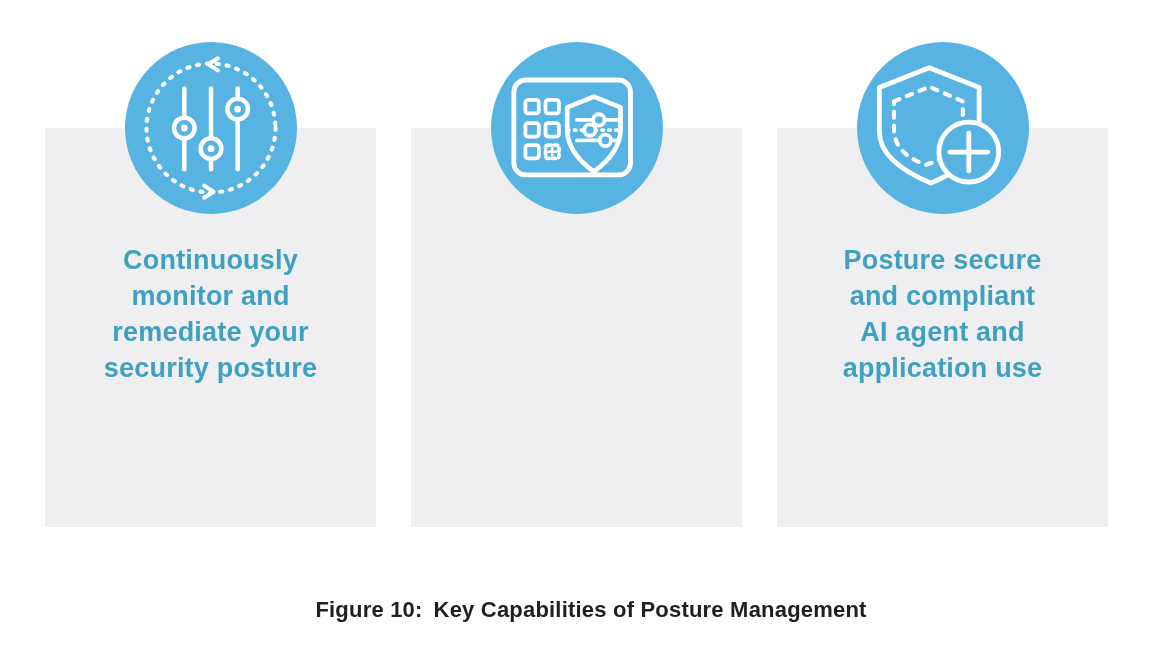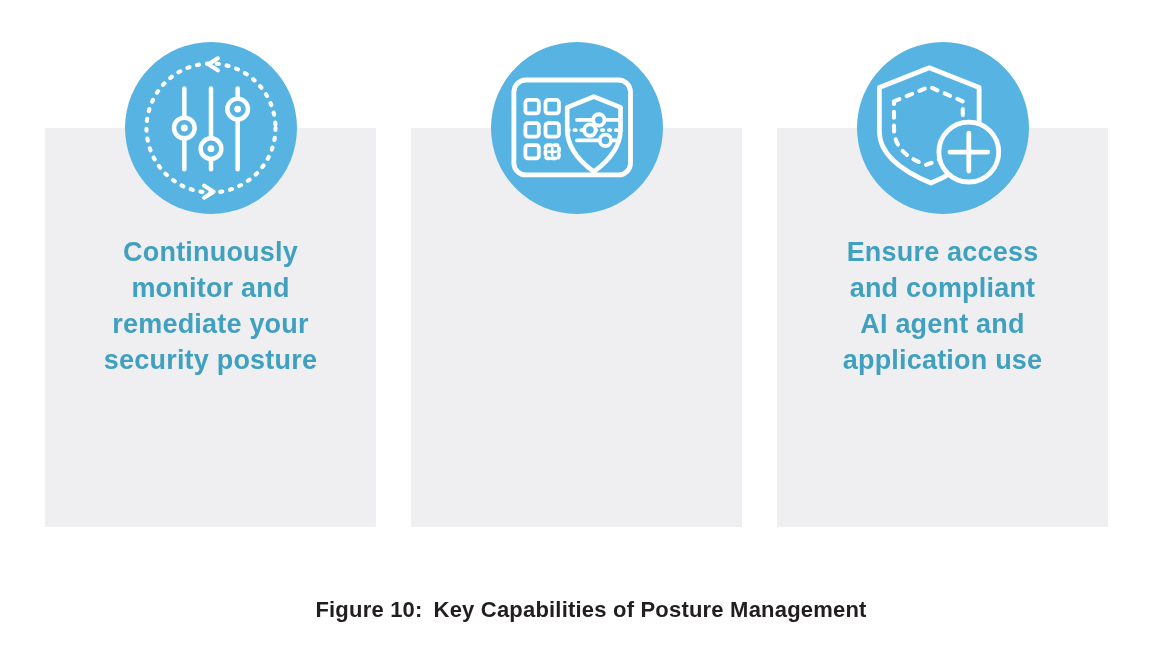--- a/index.html
+++ b/index.html
@@ -18,21 +18,21 @@
   }
   .icon-circle svg{display:block;width:100%;height:100%;}
   .icon-circle svg .disc{fill:currentColor;}
   .icon-circle svg .s{
     fill:none;stroke:var(--icon-stroke,#ffffff);
     stroke-linecap:round;stroke-linejoin:round;
   }
   .icon-circle svg .knob{fill:currentColor;stroke:var(--icon-stroke,#ffffff);}
   .icon-circle svg .dot{fill:var(--icon-stroke,#ffffff);stroke:none;}
   .card-text{
-    margin:0;padding:106px 18px 0;text-align:center;
+    margin:8px;padding:106px 18px 0;text-align:center;
     font-weight:700;font-size:27px;line-height:36px;
     color:var(--card-text,#3FA0BF);white-space:pre-line;letter-spacing:.2px;
   }
   .caption{
     position:absolute;left:15px;top:595px;width:100%;text-align:center;
     font-weight:700;font-size:22px;line-height:30px;
     color:var(--caption-text,#221E20);letter-spacing:.2px;
   }
   .caption .label{margin-right:11px;}
 </style>
@@ -93,21 +93,21 @@
     <div class="card">
       <div class="icon-circle">
         <svg viewBox="0 0 100 100" aria-hidden="true">
           <circle class="disc" cx="50" cy="50" r="50"></circle>
           <path class="s" stroke-width="2.8" d="M13,26.5 L42,15 L71,26.5 V52 C71,65 61,74.5 43,82 C25,74.5 13,65 13,52 Z"></path>
           <path class="s" stroke-width="2.4" stroke-dasharray="3.4 4.6" d="M21.5,34.5 L42,26 L61.5,34.5 V50 C61.5,60 54,66.5 40,71.5 C27,66.5 21.5,60 21.5,50 Z"></path>
           <circle cx="65" cy="64" r="17.4" fill="currentColor" stroke="var(--icon-stroke,#ffffff)" stroke-width="2.8"></circle>
           <path class="s" stroke-width="2.8" stroke-linecap="butt" d="M54,64 H76 M65,53 V75"></path>
         </svg>
       </div>
-      <p class="card-text">Ensure access
+      <p class="card-text">Posture secure
 and compliant
 AI agent and
 application use</p>
     </div>
 
   </div>
 
   <div class="caption">
     <span class="label">Figure 10:</span><span>Key Capabilities of Posture Management</span>
   </div>

